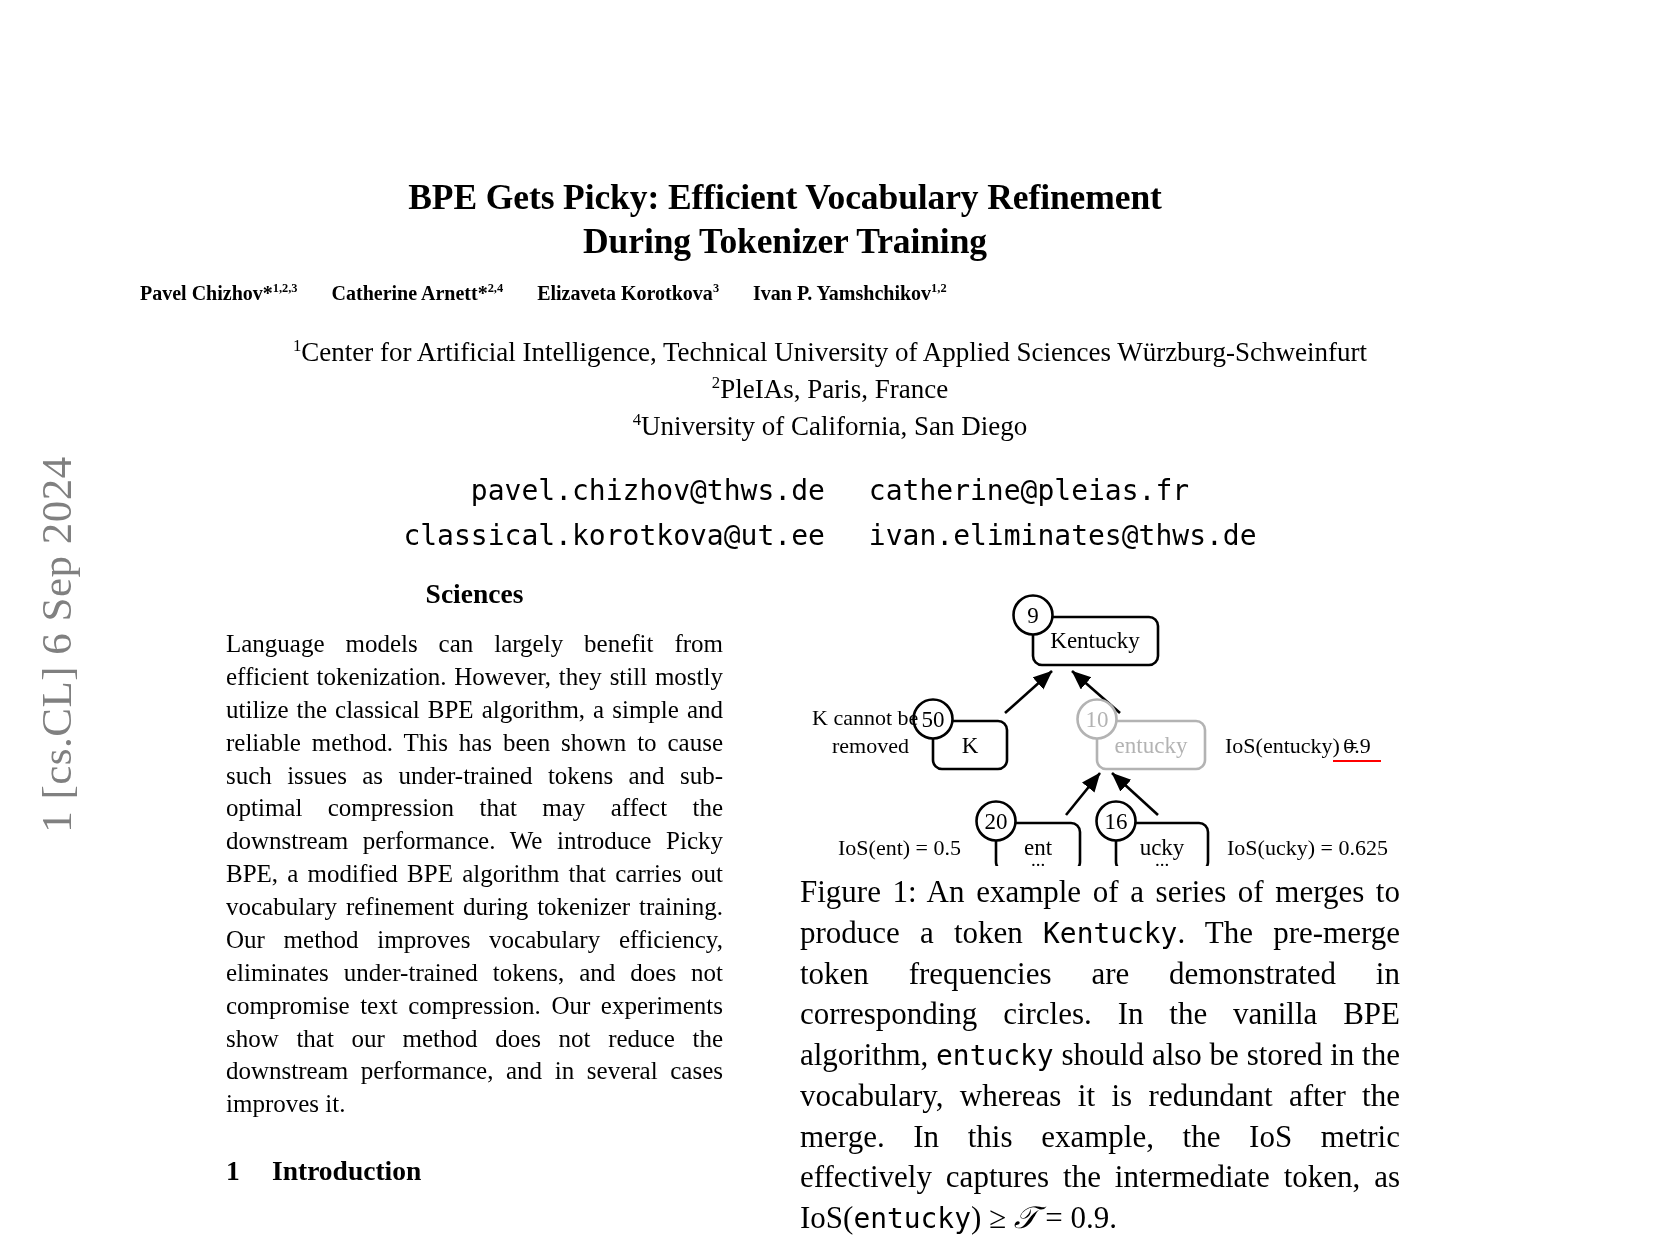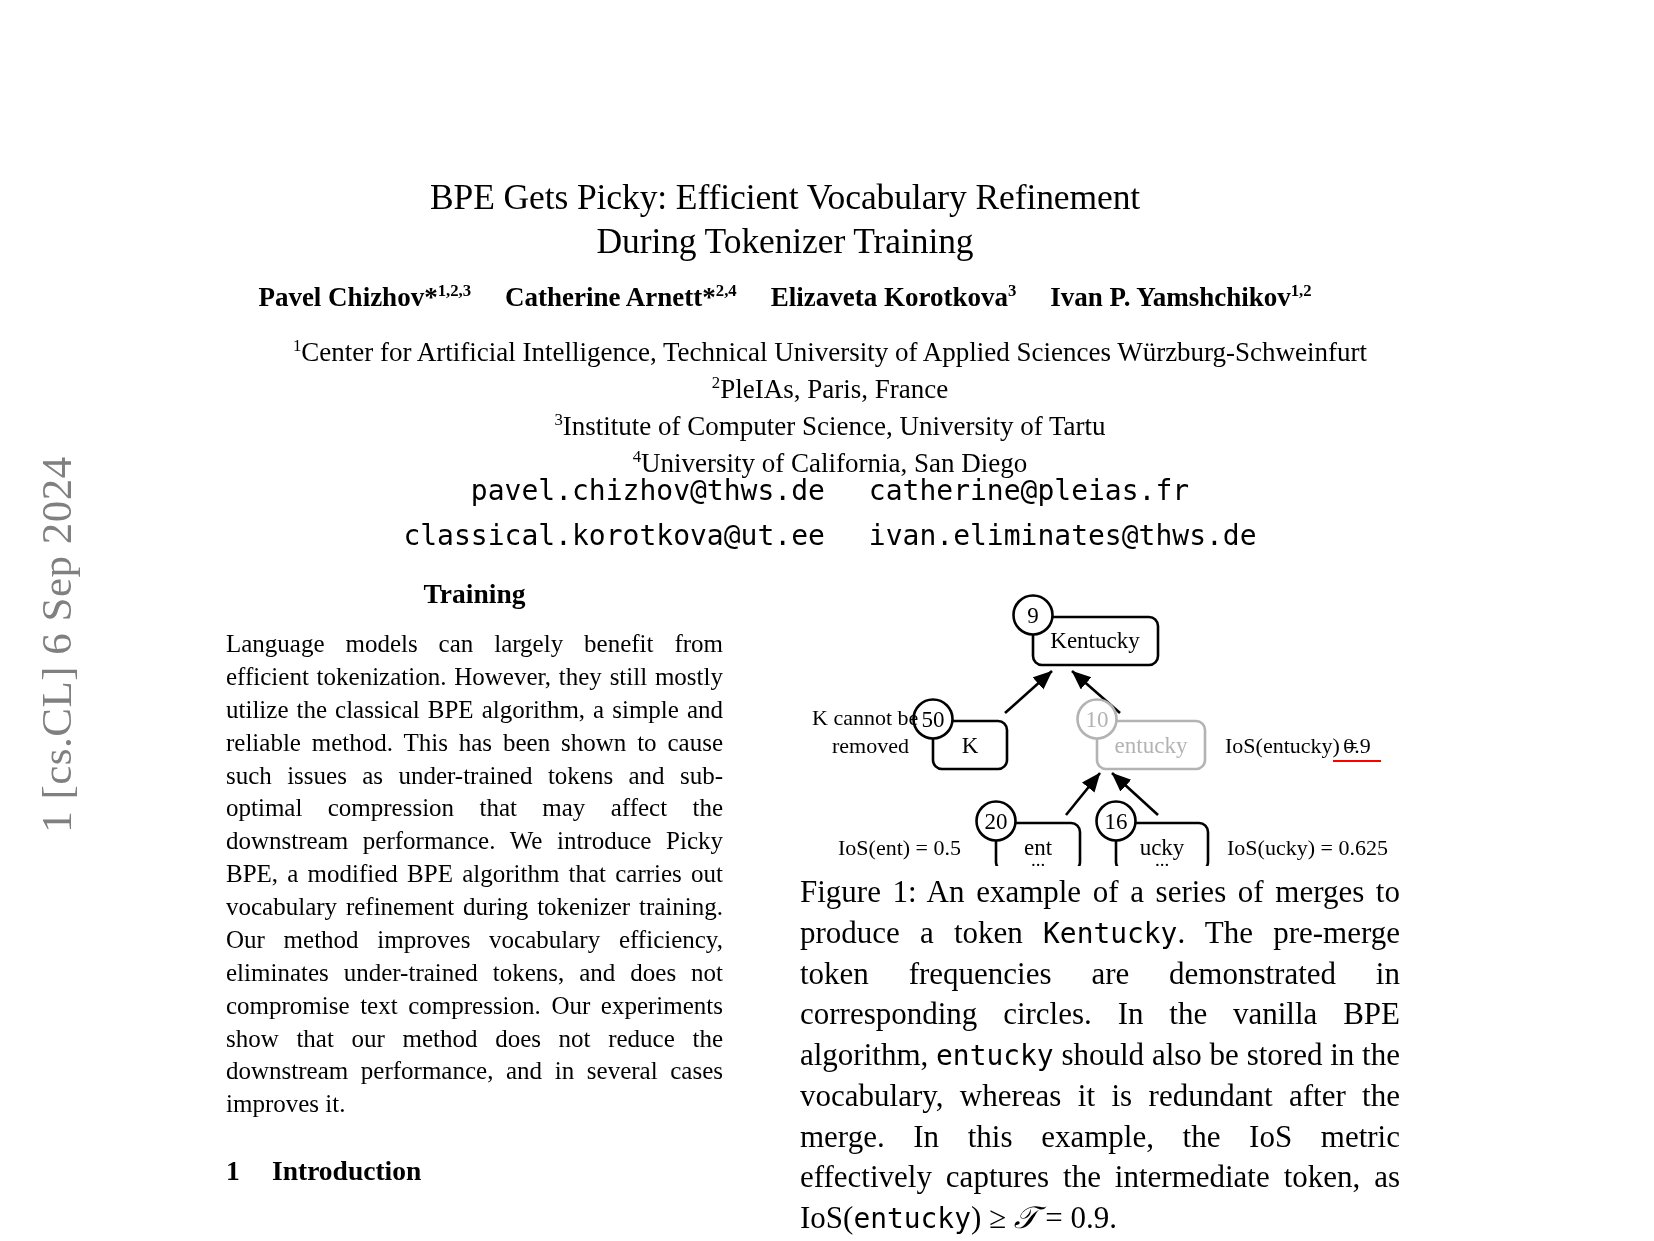--- a/index.html
+++ b/index.html
@@ -42,32 +42,32 @@
 
   .title-block {
     position: absolute;
     left: 155px;
     top: 175px;
     width: 1260px;
     text-align: center;
   }
   .paper-title {
     font-size: 35.5px;
-    font-weight: normal;
+    font-weight: bold;
     line-height: 1.25;
     letter-spacing: -0.1px;
   }
 
   .authors {
     position: absolute;
     left: 140px;
     top: 282px;
     width: 1290px;
-    text-align: center;
-    font-size: 27px;
+    text-align: left;
+    font-size: 20px;
     font-weight: bold;
     white-space: nowrap;
   }
   .authors .sep { display: inline-block; width: 34px; }
   sup { font-size: 0.62em; font-weight: bold; vertical-align: super; line-height: 0; }
 
   .affiliations {
     position: absolute;
     left: 130px;
     top: 334px;
@@ -165,31 +165,30 @@
     </div>
   </div>
 
   <div class="authors">
     <span><span>Pavel Chizhov*</span><sup>1,2,3</sup></span><span class="sep"></span><span><span>Catherine Arnett*</span><sup>2,4</sup></span><span class="sep"></span><span><span>Elizaveta Korotkova</span><sup>3</sup></span><span class="sep"></span><span><span>Ivan P. Yamshchikov</span><sup>1,2</sup></span>
   </div>
 
   <div class="affiliations">
     <div><sup>1</sup><span>Center for Artificial Intelligence, Technical University of Applied Sciences Würzburg-Schweinfurt</span></div>
     <div><sup>2</sup><span>PleIAs, Paris, France</span></div>
-    <div><sup>3</sup><span>Institute of Computer Science, University of Tartu</span></div>
     <div><sup>4</sup><span>University of California, San Diego</span></div>
   </div>
 
   <div class="emails">
     <div><span>pavel.chizhov@thws.de</span><span class="gap"></span><span>catherine@pleias.fr</span></div>
     <div><span>classical.korotkova@ut.ee</span><span class="gap"></span><span>ivan.eliminates@thws.de</span></div>
   </div>
 
   <div class="col-left">
-    <div class="section-center">Training</div>
+    <div class="section-center">Sciences</div>
     <div class="abstract-body">
       <p>Language models can largely benefit from efficient tokenization. However, they still mostly utilize the classical BPE algorithm, a simple and reliable method. This has been shown to cause such issues as under-trained tokens and sub-optimal compression that may affect the downstream performance. We introduce Picky BPE, a modified BPE algorithm that carries out vocabulary refinement during tokenizer training. Our method improves vocabulary efficiency, eliminates under-trained tokens, and does not compromise text compression. Our experiments show that our method does not reduce the downstream performance, and in several cases improves it.</p>
     </div>
     <div class="section-head">
       <span class="num">1</span><span>Introduction</span>
     </div>
   </div>
 
   <div class="col-right">
 

